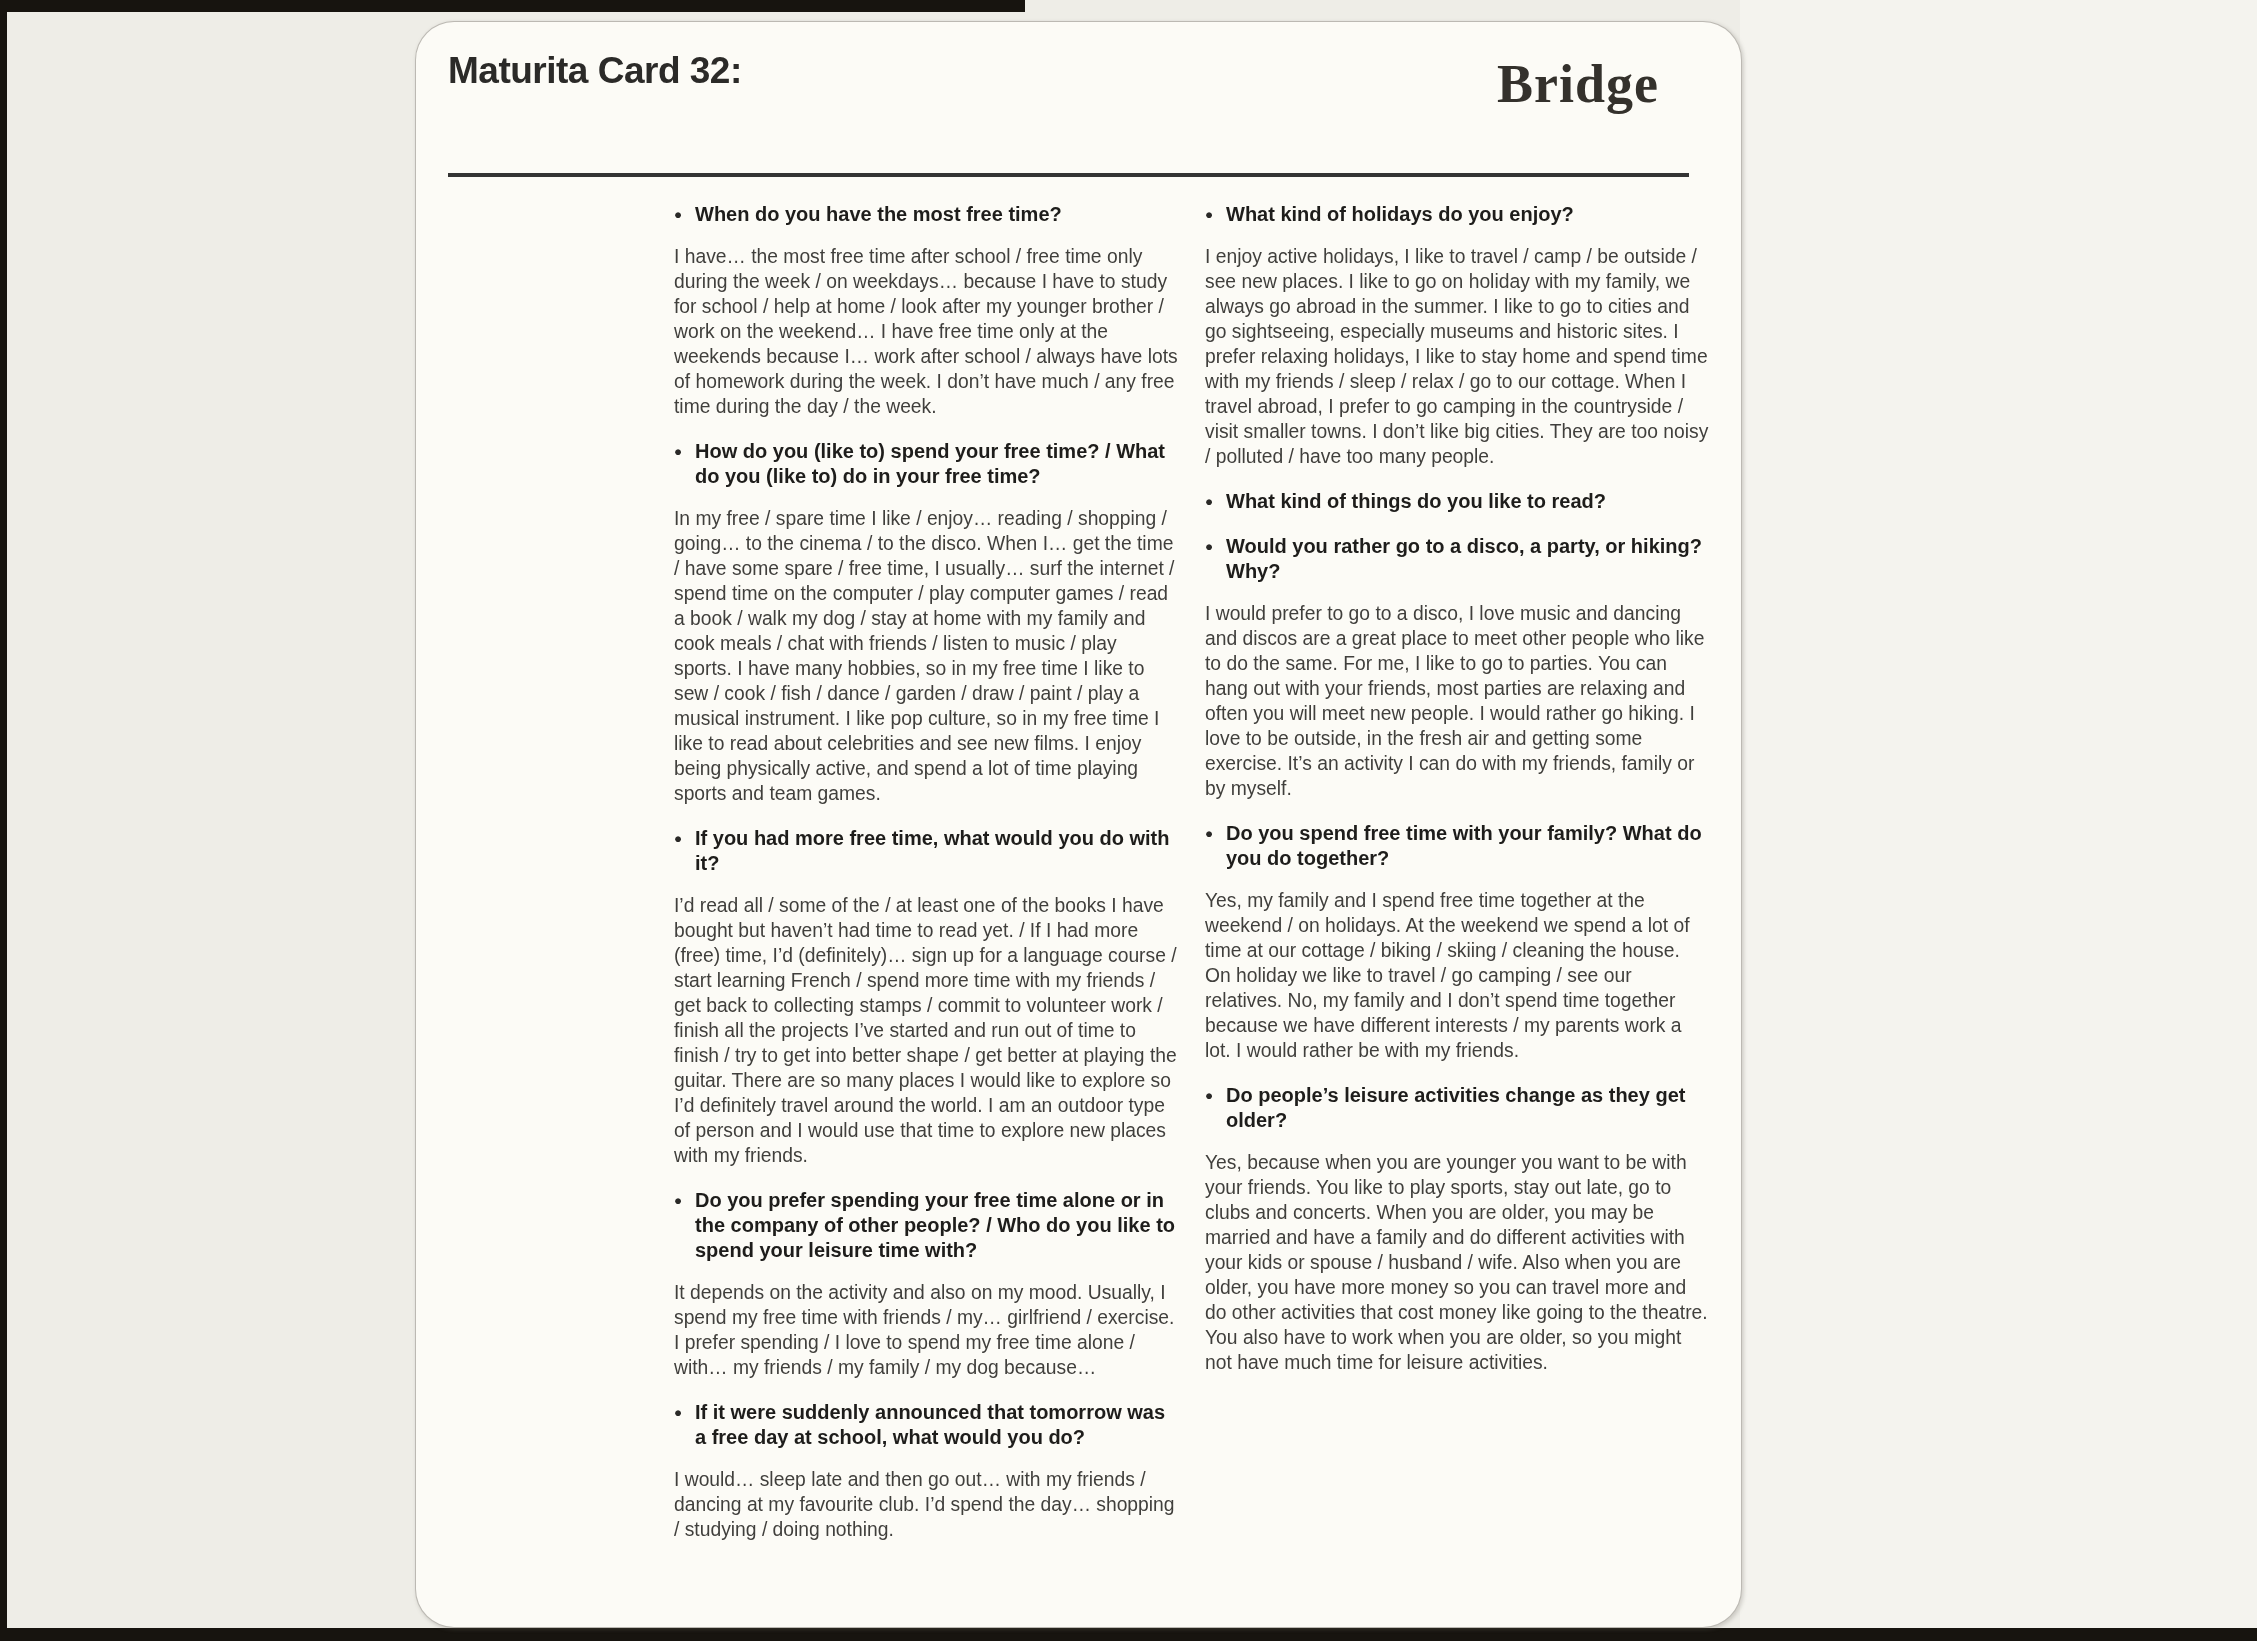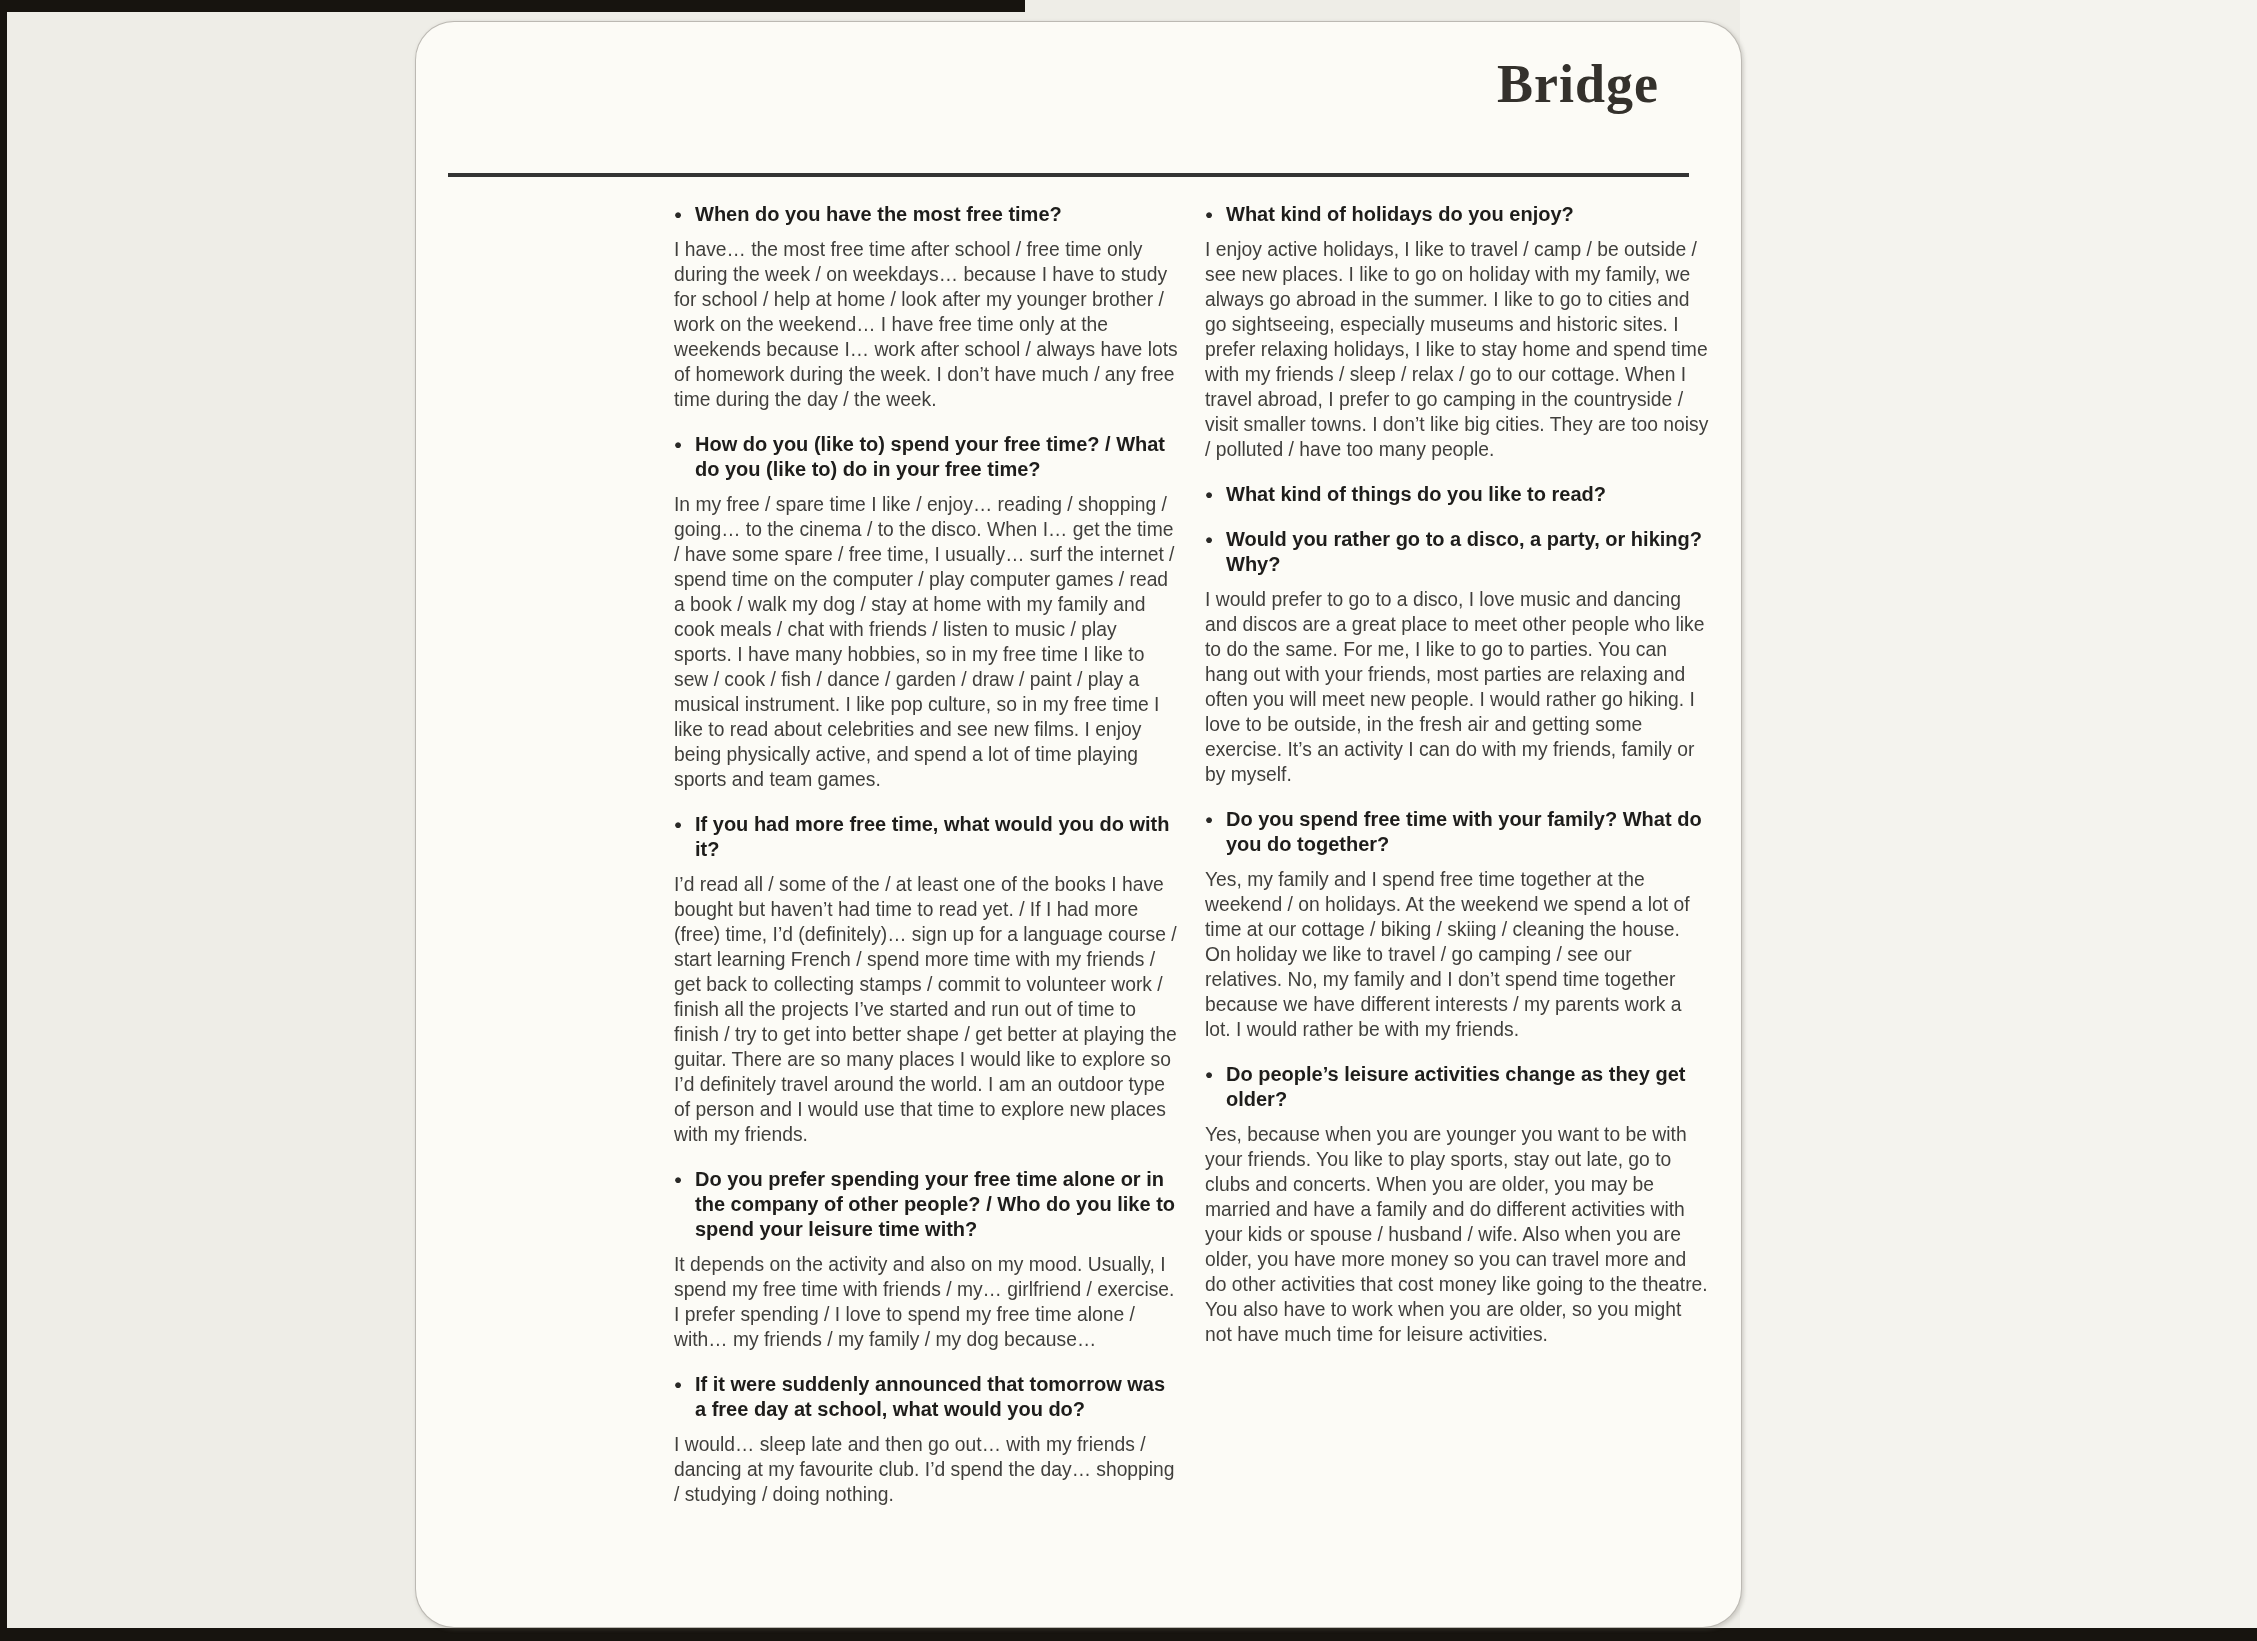--- a/index.html
+++ b/index.html
@@ -54,35 +54,36 @@
   .qa{margin-bottom:20px;}
   .qa-head{
     display:flex;align-items:flex-start;
     font-weight:bold;font-size:20px;line-height:25px;color:#1e1d1b;
   }
   .bullet{
     flex:0 0 21px;font-size:13.5px;line-height:25px;color:#2a2927;
   }
   .qa-q{flex:1;}
   .qa-a{
-    font-size:19.3px;line-height:25px;color:#403f3c;margin-top:10px;
+    font-size:19.3px;line-height:25px;color:#403f3c;margin-top:17px;
   }
 </style>
 </head>
 <body>
 
 <div class="scan-bg-right"></div>
 <div class="scan-strip-top"></div>
 <div class="scan-strip-left"></div>
 <div class="scan-strip-bottom"></div>
 
 <div class="card">
 
   <div class="card-header">
     <div class="card-title">
+      <div>Maturita Card 32:</div>
     </div>
     <div class="brand">Bridge</div>
   </div>
 
   <div class="title-rule"></div>
 
   <div class="columns">
 
     <div class="col">
 

